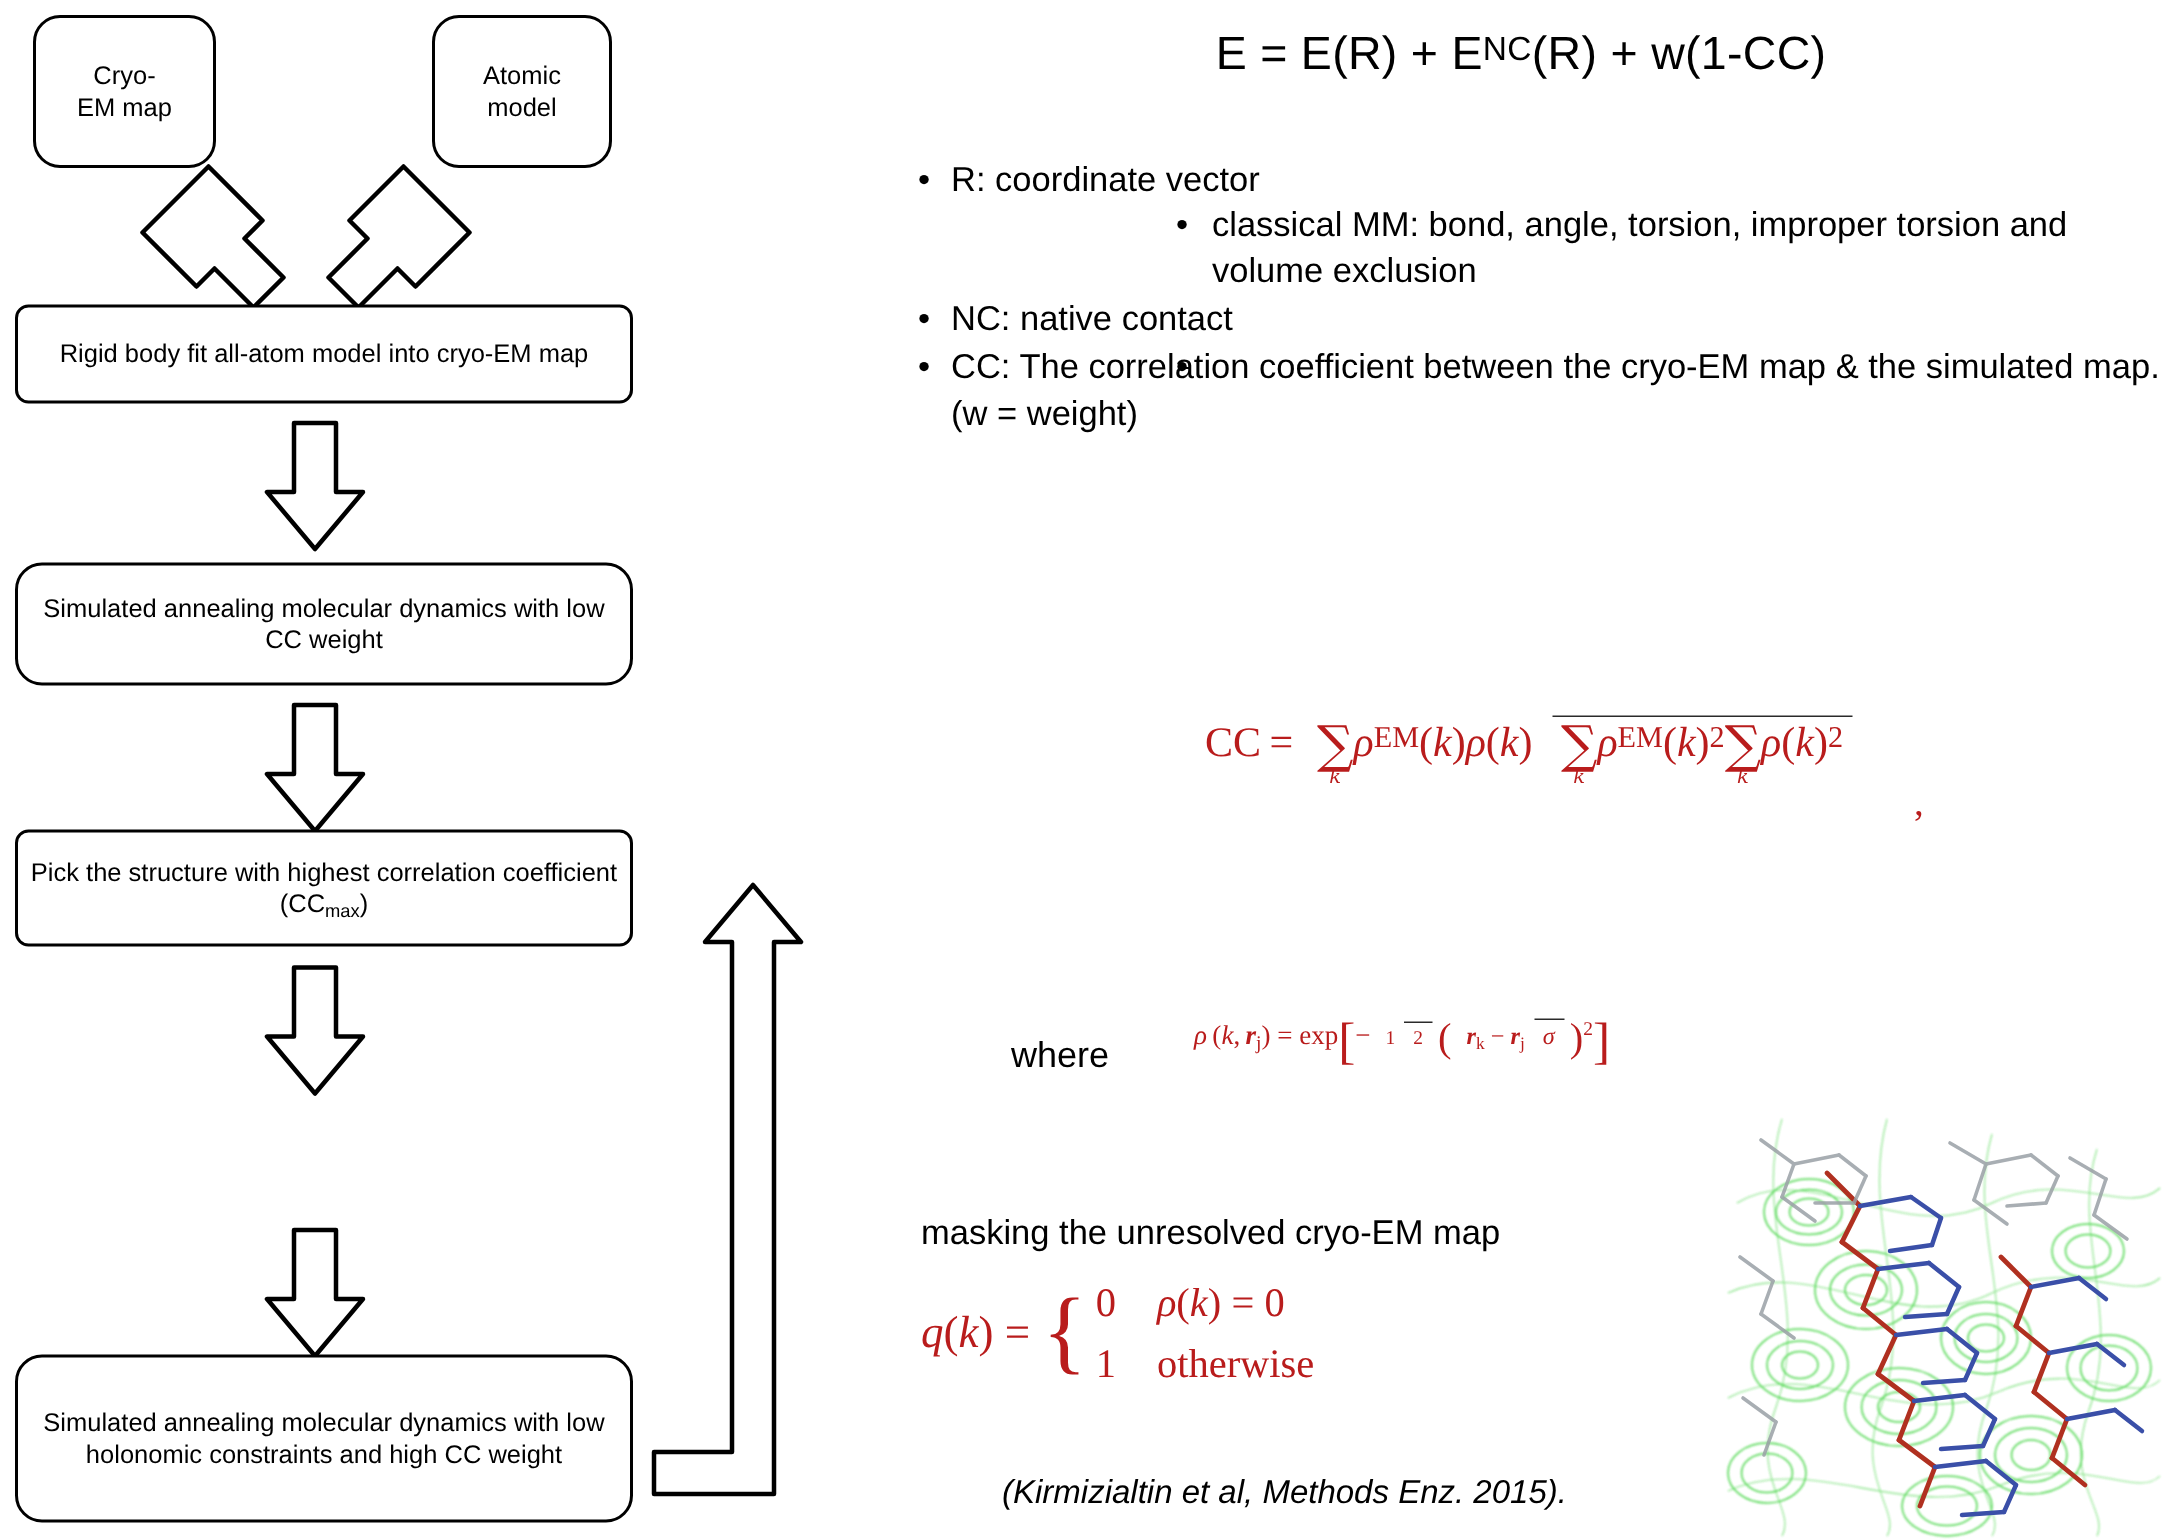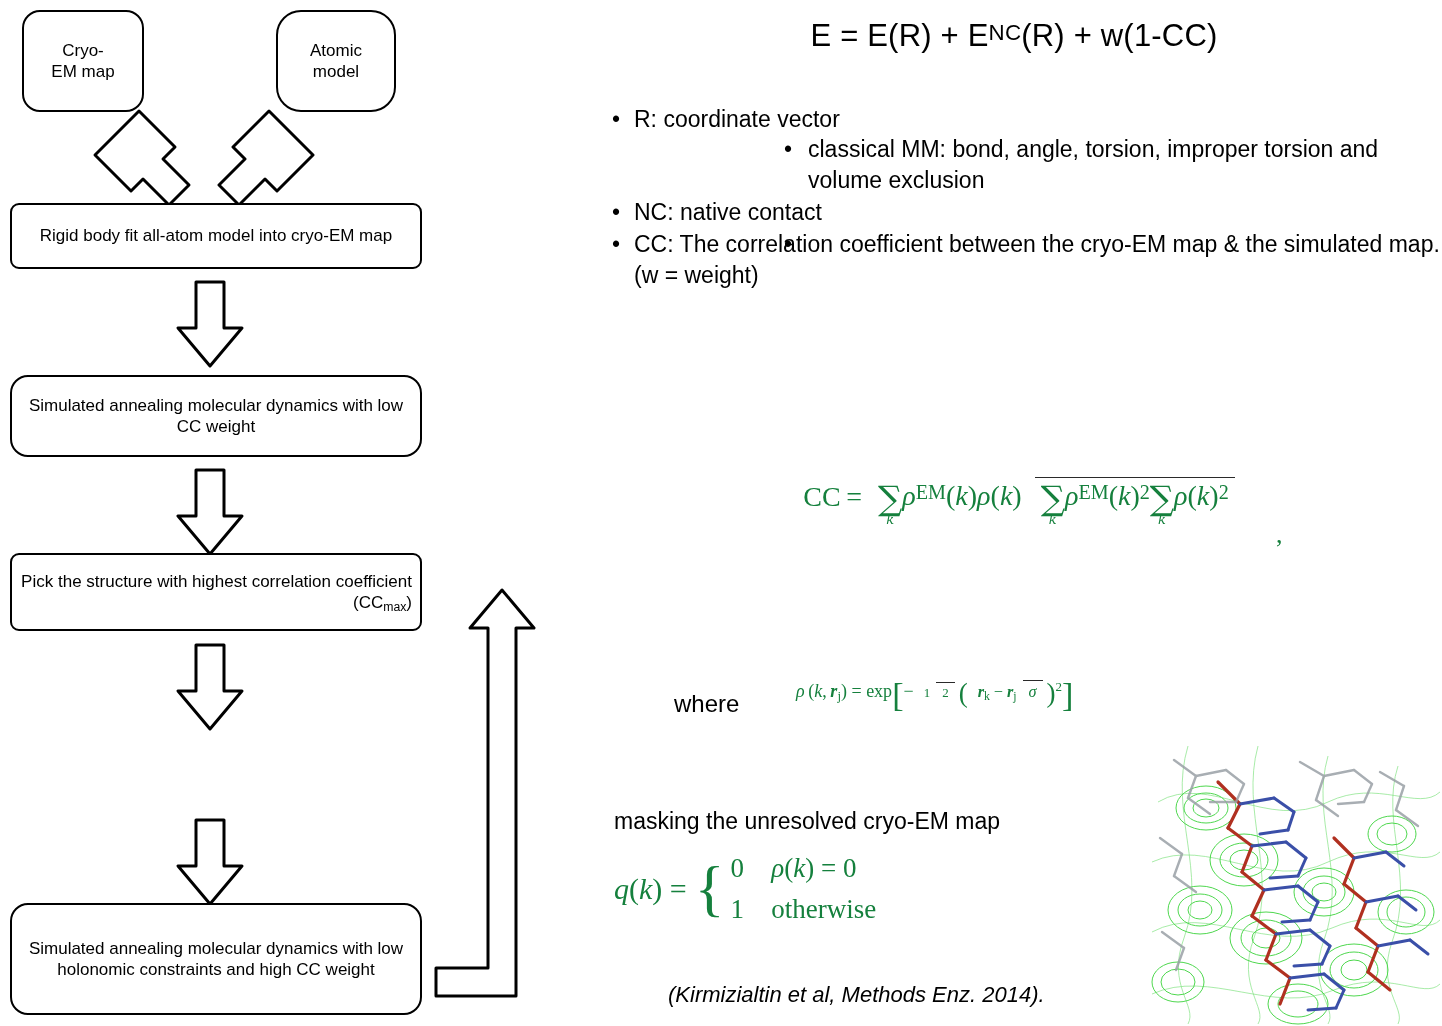--- a/index.html
+++ b/index.html
@@ -30,21 +30,21 @@
     background: #fff;
     display: flex;
     align-items: center;
     justify-content: center;
     text-align: center;
     font-size: 17px;
     line-height: 1.25;
     padding: 4px 8px;
   }
   .rounded-lg { border-radius: 18px; }
-  .rounded-sm { border-radius: 9px; text-align: right; }
+  .rounded-sm { border-radius: 9px; }
   .node span { display: block; }
   sub { font-size: 0.72em; vertical-align: baseline; position: relative; top: 3px; }
   sup { font-size: 0.72em; vertical-align: baseline; position: relative; top: -6px; }
 
   
   #flow-arrows {
     position: absolute;
     left: 0; top: 0;
     width: 580px; height: 1026px;
     pointer-events: none;
@@ -103,21 +103,21 @@
   }
   ul.lvl2 > li > .bullet-dot {
     position: absolute;
     left: 10px;
     top: 0;
   }
 
   
   .math {
     font-family: "Liberation Serif", serif;
-    color: #15803d;
+    color: #b91c1c;
   }
   #cc-formula {
     position: absolute;
     left: 200px;
     top: 480px;
     width: 470px;
     display: flex;
     align-items: center;
     justify-content: center;
     font-size: 28px;
@@ -224,21 +224,21 @@
       <polygon points="196,820 224,820 224,866 242,866 210,904 178,866 196,866"></polygon>
 
       <polygon points="436,996 436,968 488,968 488,628 470,628 502,590 534,628 516,628 516,996"></polygon>
     </g>
   </svg>
 
   <div class="node rounded-lg" style="left:22px; top:10px; width:122px; height:102px;">
     <span>Cryo-<br>EM map</span>
   </div>
 
-  <div class="node rounded-lg" style="left:276px; top:10px; width:120px; height:102px;border-radius:25px;">
+  <div class="node rounded-lg" style="left:288px; top:10px; width:120px; height:102px;">
     <span>Atomic<br>model</span>
   </div>
 
   <div class="node rounded-sm" style="left:10px; top:203px; width:412px; height:66px;">
     <span>Rigid body fit all-atom model into cryo-EM map</span>
   </div>
 
   <div class="node rounded-lg" style="left:10px; top:375px; width:412px; height:82px;align-items:center;">
     <span>Simulated annealing molecular dynamics with low CC weight</span>
   </div>
@@ -314,21 +314,21 @@
         <span style="display:inline-block;width:34px;">0</span>
         <span><span class="it">ρ</span>(<span class="it">k</span>) = 0</span>
       </div>
       <div>
         <span style="display:inline-block;width:34px;">1</span>
         <span>otherwise</span>
       </div>
     </span>
   </div>
 
-  <div id="citation">(Kirmizialtin et al, Methods Enz. 2014).</div>
+  <div id="citation">(Kirmizialtin et al, Methods Enz. 2015).</div>
 </div>
 
 <div id="molecule">
   <svg viewBox="0 0 294 284" width="294" height="284">
     <defs>
       <filter id="blurSmall">
           <feGaussianBlur stdDeviation="0.6"></feGaussianBlur>
         </filter>
     </defs>
     <rect x="0" y="0" width="294" height="284" fill="#ffffff"></rect>

